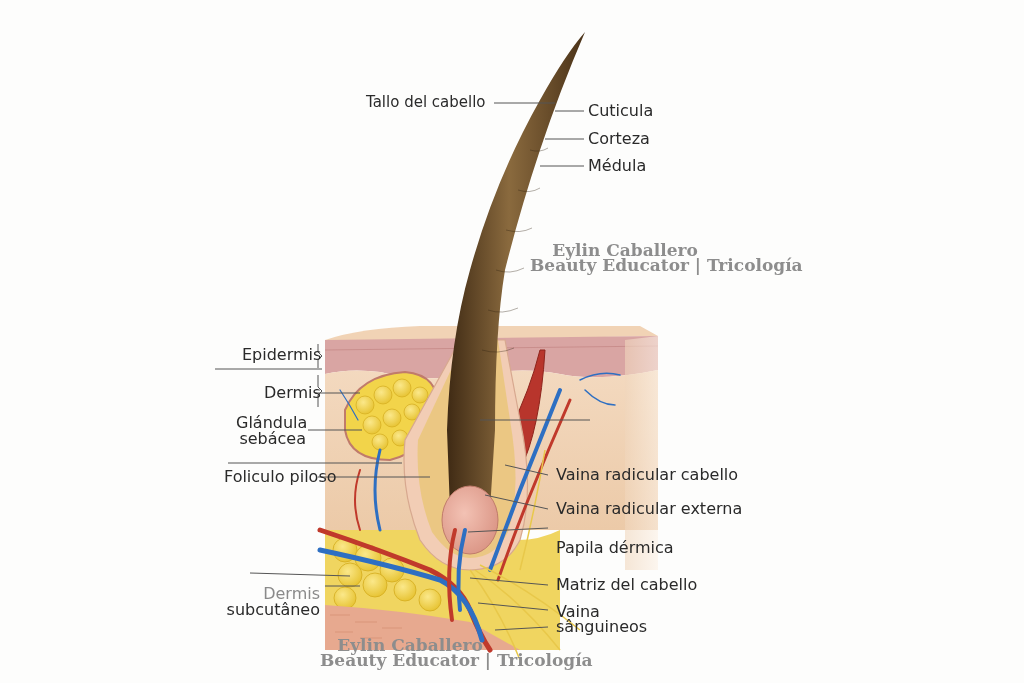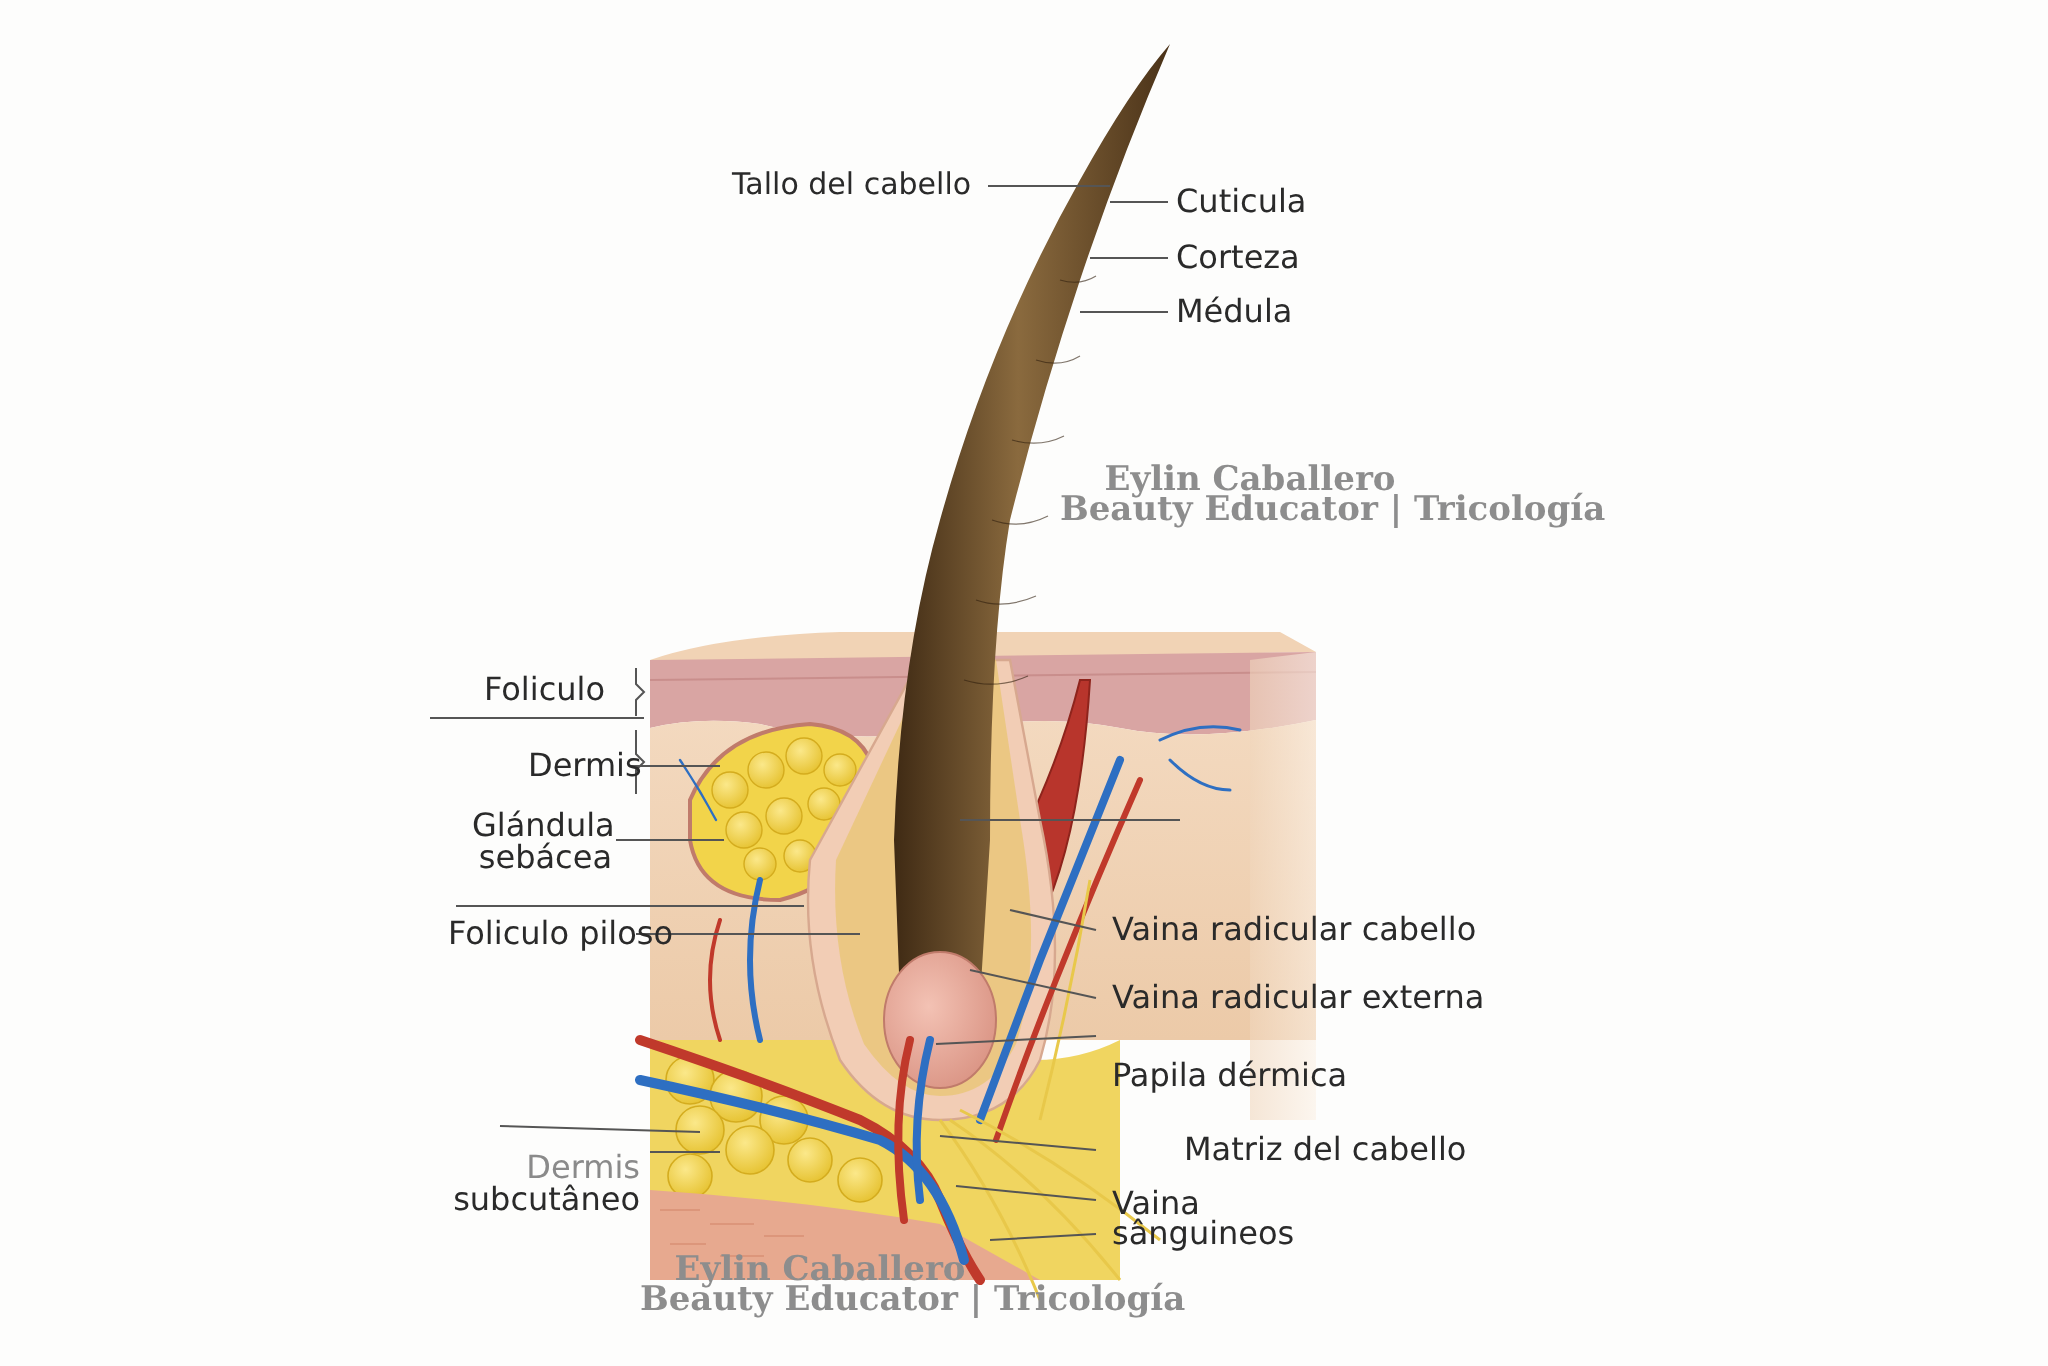--- a/index.html
+++ b/index.html
@@ -1,21 +1,21 @@
 <!DOCTYPE html>
 <html><head>
 <meta charset="utf-8">
 <style>
   html, body { margin:0; padding:0; }
   body {
     width:1024px; height:683px; position:relative; overflow:hidden;
     background:#fdfdfc;
     font-family:"DejaVu Sans", sans-serif;
   }
-  .stage { position:absolute; left:0; top:0; width:1024px; height:570px; }
+  .stage { position:absolute; left:0; top:10px; width:1024px; height:570px; }
   svg.art { position:absolute; left:0; top:0; }
   .lbl {
     position:absolute; color:#2a2a2a; font-size:16px; line-height:16px;
     font-family:"DejaVu Sans", sans-serif; white-space:nowrap;
   }
   .lbl.big { font-size:15px; }
   .lbl.right { text-align:right; }
   .wm {
     position:absolute; color:#8d8d8d; font-family:"DejaVu Serif", serif;
     font-weight:bold; font-size:17px; line-height:15px; text-align:center; white-space:nowrap;
@@ -156,36 +156,36 @@
   <div class="lbl big" style="left:366px;top:84px;">Tallo del cabello</div>
   <div class="lbl" style="left:588px;top:93px;">Cuticula</div>
   <div class="lbl" style="left:588px;top:121px;">Corteza</div>
   <div class="lbl" style="left:588px;top:148px;">Médula</div>
 
   <div class="wm" style="left:530px;top:233px;width:190px;">
     <div>Eylin Caballero</div>
     <div>Beauty Educator | Tricología</div>
   </div>
 
-  <div class="lbl" style="left:242px;top:337px;">Foliculo</div>
+  <div class="lbl" style="left:242px;top:337px;">Epidermis</div>
   <div class="lbl" style="left:264px;top:375px;">Dermis</div>
   <div class="lbl right" style="left:236px;top:405px;width:70px;">
     <div>Glándula</div>
     <div>sebácea</div>
   </div>
   <div class="lbl" style="left:224px;top:459px;">Foliculo piloso</div>
   <div class="lbl right" style="left:222px;top:576px;width:98px;">
     <div class="grey" style="color:#8a8a8a;">Dermis</div>
     <div>subcutâneo</div>
   </div>
 
   <div class="lbl" style="left:556px;top:457px;">Vaina radicular cabello</div>
   <div class="lbl" style="left:556px;top:491px;">Vaina radicular externa</div>
   <div class="lbl" style="left:556px;top:530px;">Papila dérmica</div>
-  <div class="lbl" style="left:556px;top:567px;margin-left:36px;">Matriz del cabello</div>
+  <div class="lbl" style="left:556px;top:567px;">Matriz del cabello</div>
   <div class="lbl" style="left:556px;top:594px;line-height:15px;">
     <div>Vaina</div>
     <div>sânguineos</div>
   </div>
 
   <div class="wm" style="left:320px;top:628px;width:180px;">
     <div>Eylin Caballero</div>
     <div>Beauty Educator | Tricología</div>
   </div>
 

